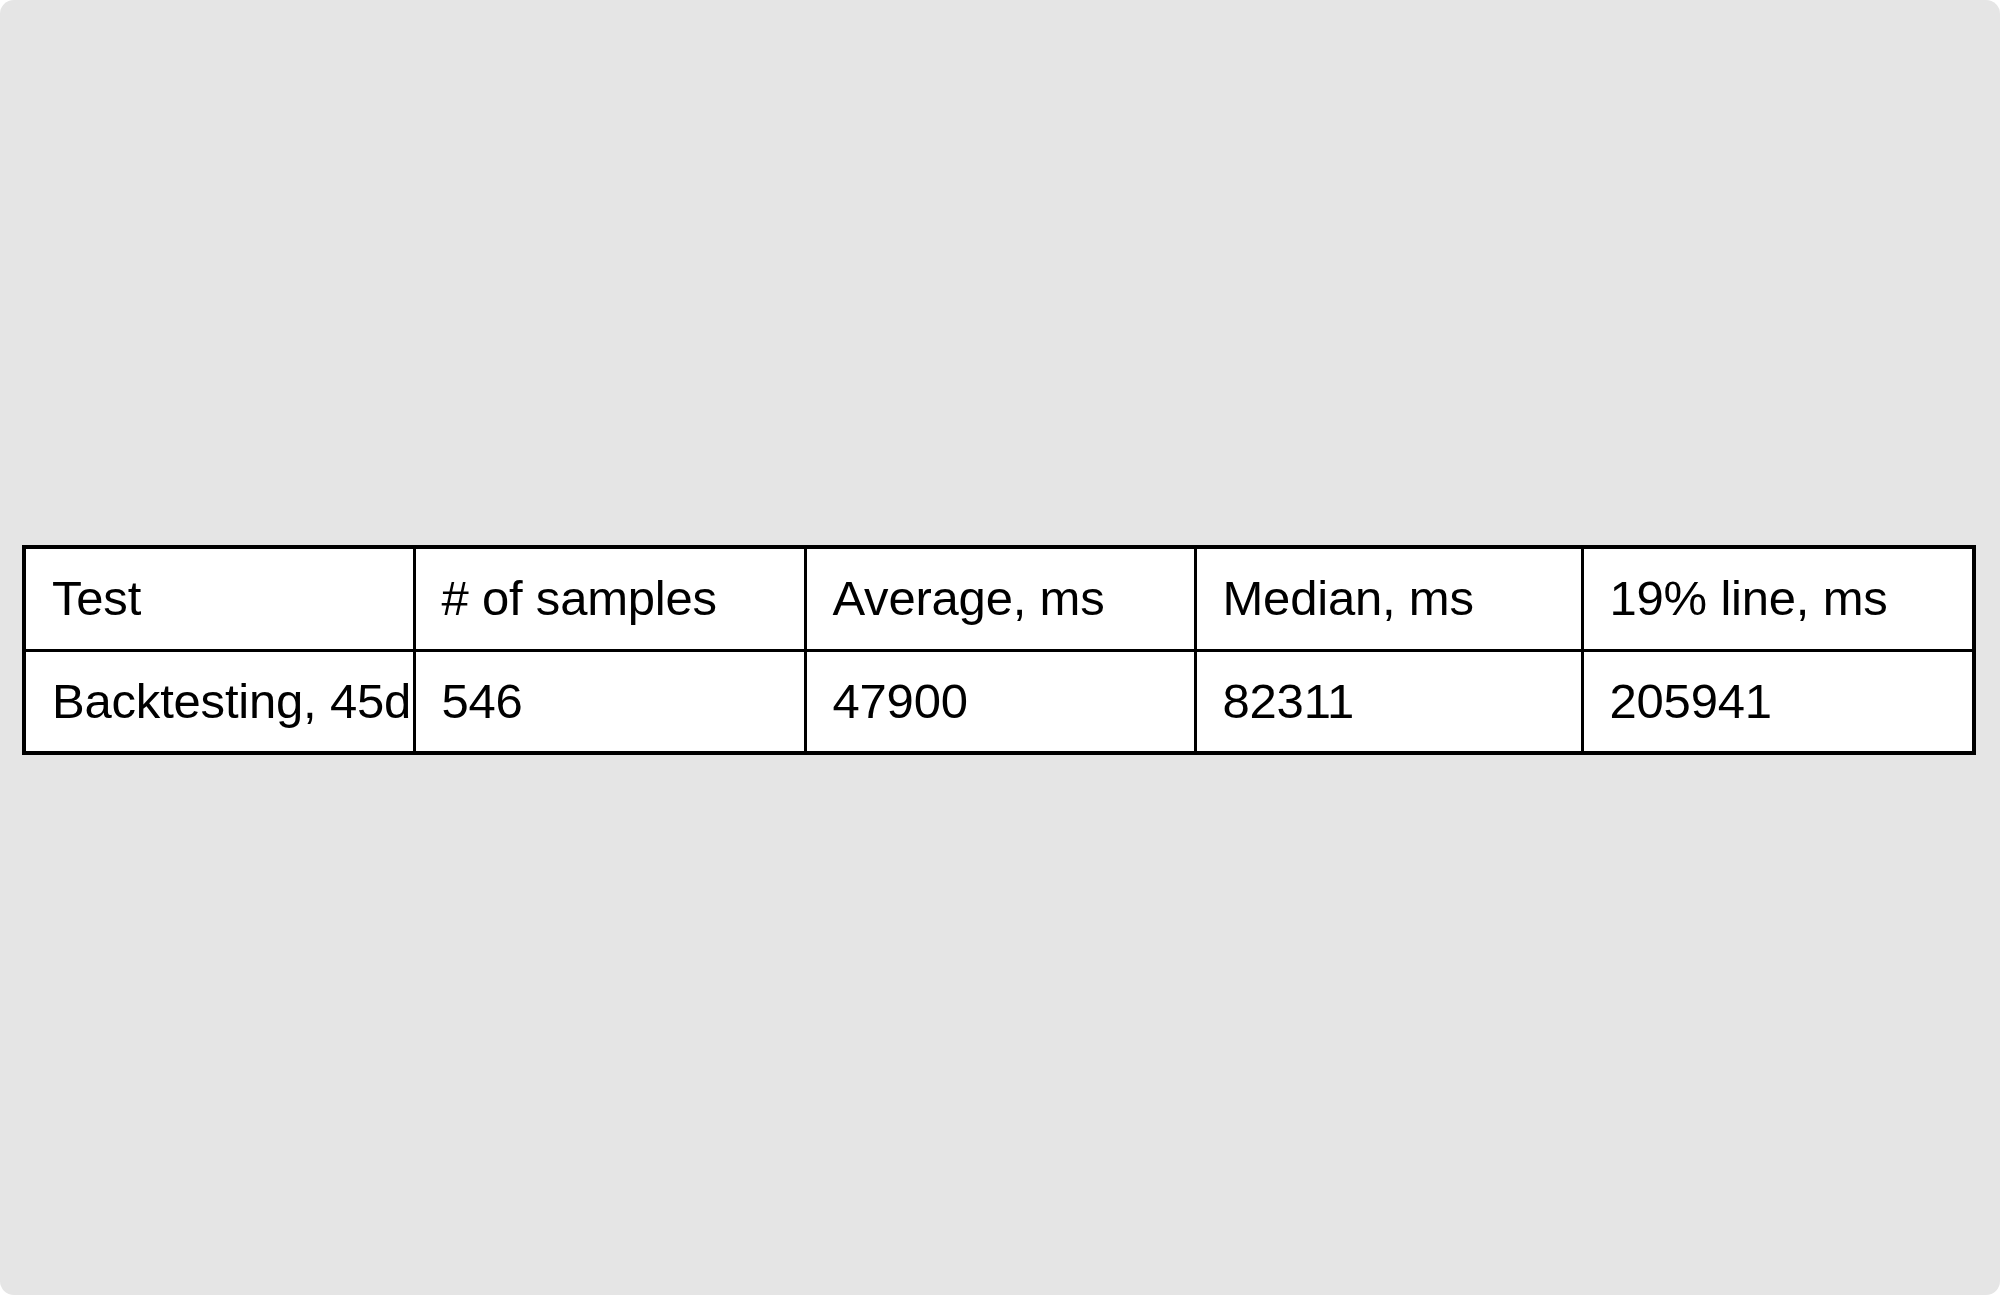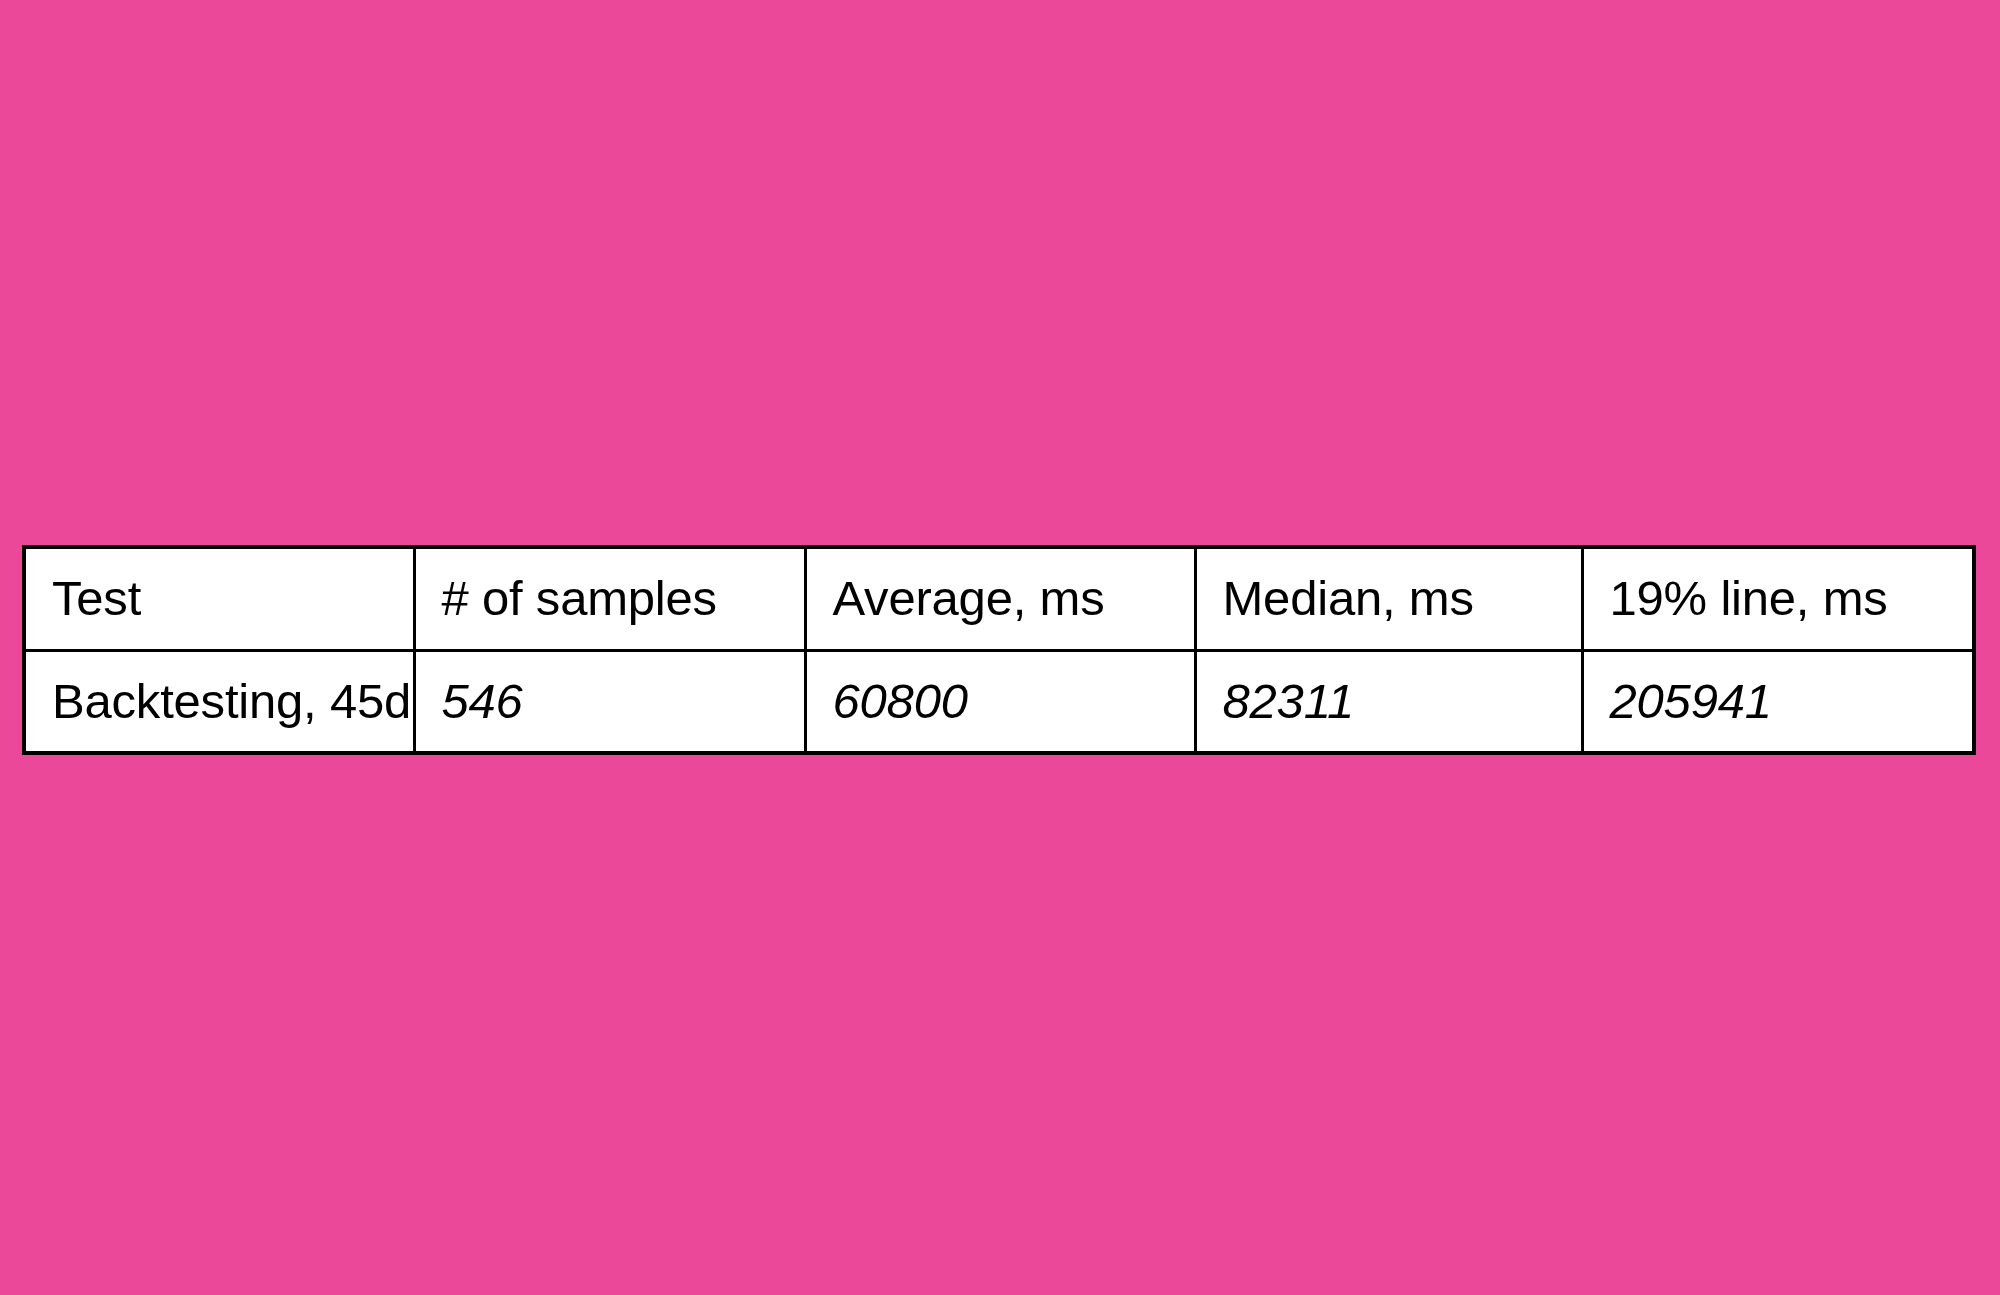--- a/index.html
+++ b/index.html
@@ -15,21 +15,22 @@
     overflow: hidden;
     font-family: "Liberation Sans", sans-serif;
     color: #000000;
     -webkit-font-smoothing: antialiased;
   }
 
   
   #page {
     position: absolute;
     inset: 0;
-    background: #ec4899;
+    background: #e5e5e5;
+    border-radius: 14px;
   }
 
   
   #results-table-wrap {
     position: absolute;
     left: 22px;
     top: 545px;
     width: 1950px;
   }
 
@@ -70,21 +71,20 @@
 
   table.results tbody td {
     height: 99px;
   }
 
   
   table.results tbody td.label-cell {
     font-style: normal;
   }
   table.results tbody td.metric-cell {
-    font-style: italic;
   }
 </style>
 </head>
 <body>
 
 <div id="page">
 
   <div id="results-table-wrap">
     <table class="results">
       <colgroup>
@@ -100,21 +100,21 @@
           <th># of samples</th>
           <th>Average, ms</th>
           <th>Median, ms</th>
           <th>19% line, ms</th>
         </tr>
       </thead>
       <tbody>
         <tr>
           <td class="label-cell">Backtesting, 45d</td>
           <td class="metric-cell">546</td>
-          <td class="metric-cell">60800</td>
+          <td class="metric-cell">47900</td>
           <td class="metric-cell">82311</td>
           <td class="metric-cell">205941</td>
         </tr>
       </tbody>
     </table>
   </div>
 
 </div>
 
 </body></html>

